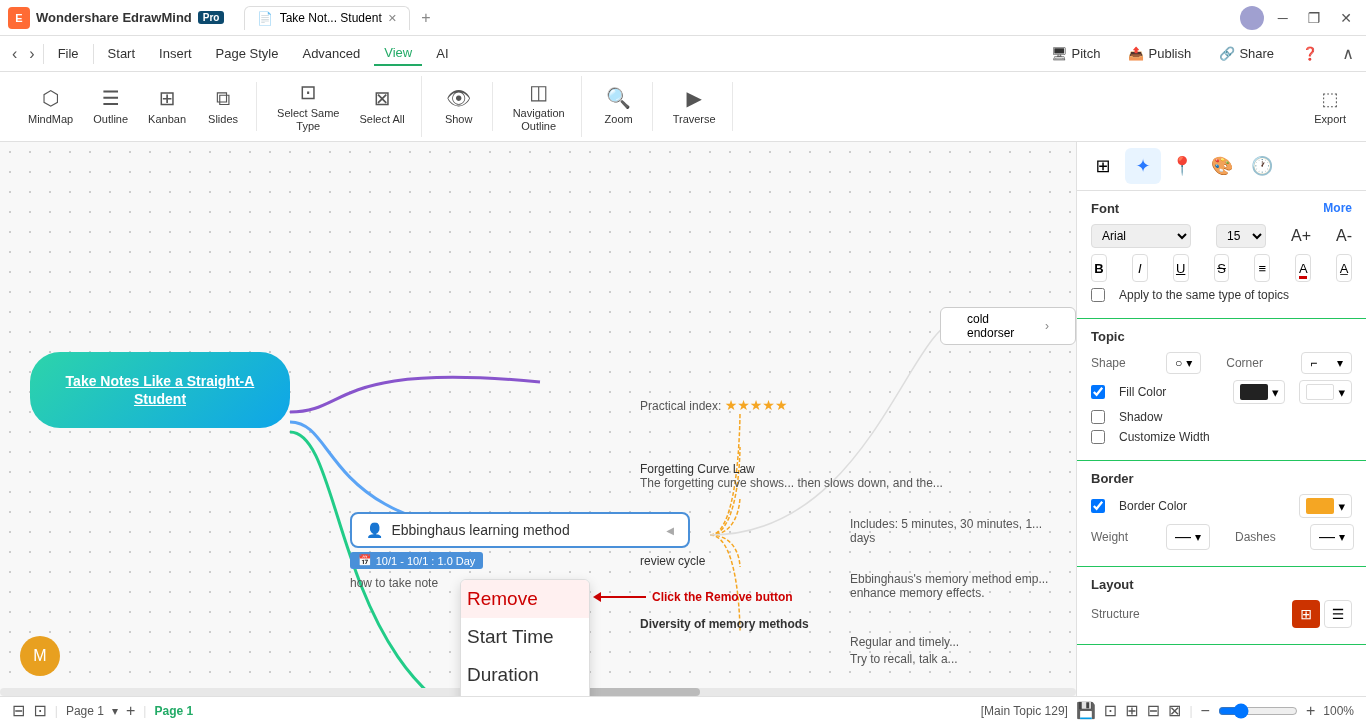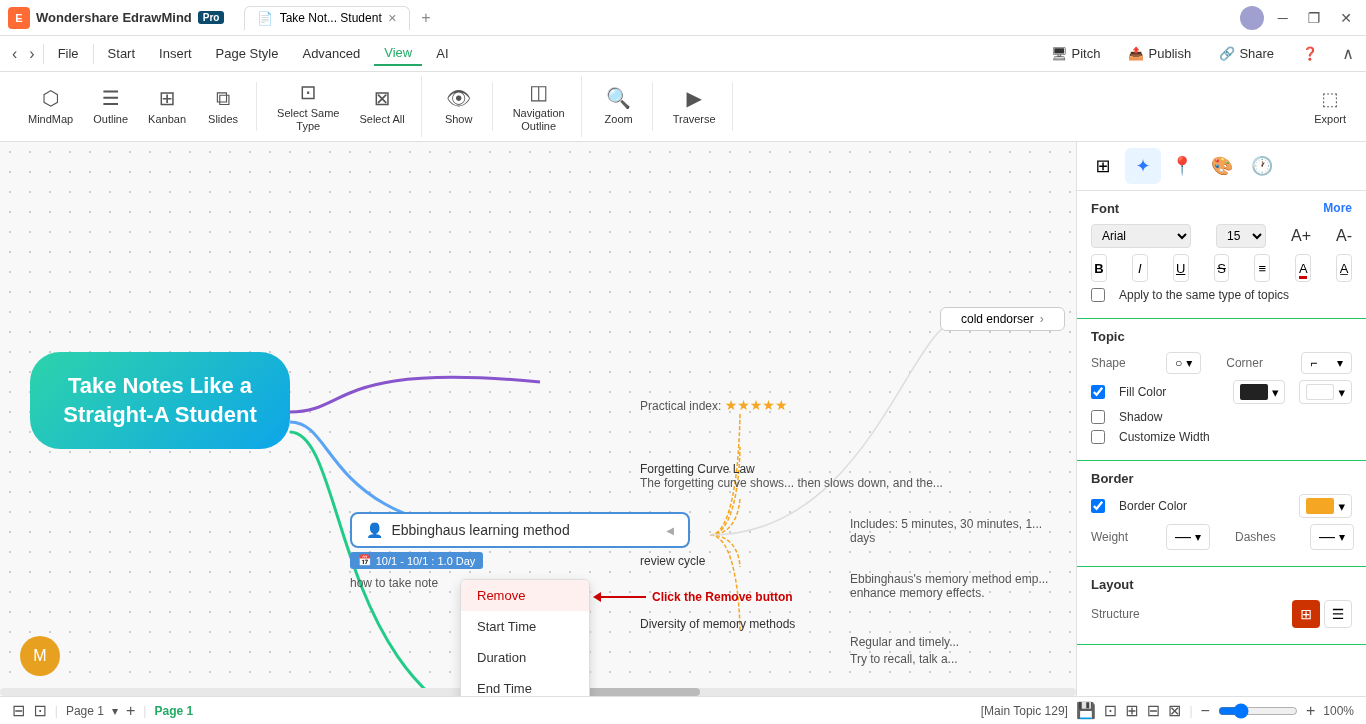--- a/index.html
+++ b/index.html
@@ -59,36 +59,36 @@
       flex: 1; background: #f8f8f8; position: relative; overflow: hidden;
       background-image: radial-gradient(circle, #ccc 1px, transparent 1px);
       background-size: 20px 20px;
     }
 
     
     .main-node {
       position: absolute; left: 30px; top: 210px;
       background: linear-gradient(135deg, #2dd4aa, #0ea5e9);
       border-radius: 30px; padding: 20px 24px;
-      color: white; font-size: 22px; font-weight: bold;
-      width: 260px; text-align: center; line-height: 1.3;
+      color: white; font-size: 14px; font-weight: bold;
+      width: 260px; text-align: center; line-height: 1.3; text-decoration: underline;
     }
 
     
     .connections { position: absolute; top: 0; left: 0; width: 100%; height: 100%; pointer-events: none; }
 
     
     .context-menu {
       position: absolute; background: white;
       border: 1px solid #ddd; border-radius: 6px;
       box-shadow: 0 4px 12px rgba(0,0,0,0.15);
       min-width: 130px; z-index: 100; overflow: hidden;
     }
     .context-menu-item {
-      padding: 8px 16px; font-size: 13px; color: #333;
+      padding: 8px 6px; font-size: 19px; color: #333;
       cursor: pointer;
     }
     .context-menu-item.highlighted { background: #fff0f0; color: #c00; }
 
     
     .right-panel {
       width: 290px; background: #fff; border-left: 1px solid #e0e0e0;
       display: flex; flex-direction: column; overflow-y: auto;
     }
     .panel-tabs { display: flex; border-bottom: 1px solid #e0e0e0; padding: 6px 8px; gap: 4px; }
@@ -277,21 +277,21 @@
 
       <path d="M 710 393 C 740 393 740 270 740 270" stroke="#f5a623" stroke-width="1.5" fill="none" stroke-dasharray="4,2"></path>
       <path d="M 710 393 C 740 393 740 305 740 305" stroke="#f5a623" stroke-width="1.5" fill="none" stroke-dasharray="4,2"></path>
       <path d="M 710 393 C 740 393 740 355 740 355" stroke="#f5a623" stroke-width="1.5" fill="none" stroke-dasharray="4,2"></path>
       <path d="M 710 393 C 740 393 740 425 740 425" stroke="#f5a623" stroke-width="1.5" fill="none" stroke-dasharray="4,2"></path>
       <path d="M 710 393 C 740 393 740 490 740 490" stroke="#f5a623" stroke-width="1.5" fill="none" stroke-dasharray="4,2"></path>
 
       <path d="M 710 393 C 870 393 910 178 960 178" stroke="#ddd" stroke-width="1.5" fill="none"></path>
     </svg>
 
-    <div style="position:absolute;top:165px;left:940px;border:1px solid #ccc;border-radius:6px;padding:4px 20px;background:white;font-size:12px;display:flex;align-items:center;gap:6px;">
+    <div style="position:absolute;top:165px;left:940px;border:1px solid #ccc;border-radius:6px;padding:4px 26px;background:white;font-size:12px;display:flex;align-items:center;gap:6px;">
       <span>cold endorser</span>
       <span style="color:#888">›</span>
     </div>
 
     <div class="main-node">
       <span>Take Notes Like a Straight-A Student</span>
     </div>
 
     <div style="position:absolute;top:370px;left:350px;">
       <div style="border:2px solid #4a90d9;border-radius:8px;padding:8px 14px;background:white;color:#333;font-size:14px;font-weight:500;display:flex;align-items:center;gap:8px;min-width:340px;">
@@ -327,21 +327,21 @@
       <span class="stars">★★★★★</span>
     </div>
     <div style="position:absolute;top:320px;left:640px;">
       <div style="font-size:12px;color:#333;font-weight:500;">Forgetting Curve Law</div>
       <div style="font-size:12px;color:#555;max-width:380px;">The forgetting curve shows... then slows down, and the...</div>
     </div>
 
     <div style="position:absolute;top:375px;left:850px;font-size:12px;color:#555;max-width:200px;">Includes: 5 minutes, 30 minutes, 1... days</div>
     <div style="position:absolute;top:412px;left:640px;font-size:12px;color:#333;font-weight:500;">review cycle</div>
     <div style="position:absolute;top:430px;left:850px;font-size:12px;color:#555;max-width:200px;">Ebbinghaus's memory method emp... enhance memory effects.</div>
-    <div style="position:absolute;top:475px;left:640px;font-size:12px;color:#333;font-weight:400;">Diversity of memory methods</div>
+    <div style="position:absolute;top:475px;left:640px;font-size:12px;color:#333;font-weight:700;">Diversity of memory methods</div>
     <div style="position:absolute;top:493px;left:850px;font-size:12px;color:#555;max-width:200px;">Regular and timely...</div>
     <div style="position:absolute;top:510px;left:850px;font-size:12px;color:#555;max-width:200px;">Try to recall, talk a...</div>
 
     <div style="position:absolute;bottom:0;left:0;right:0;height:8px;background:#e8e8e8;border-radius:4px;">
       <div style="width:200px;height:8px;background:#bbb;border-radius:4px;margin-left:500px;"></div>
     </div>
 
     <div style="position:absolute;bottom:20px;left:20px;width:40px;height:40px;background:#e8a020;border-radius:50%;display:flex;align-items:center;justify-content:center;">
       <span style="font-size:16px;color:white;">M</span>
     </div>

